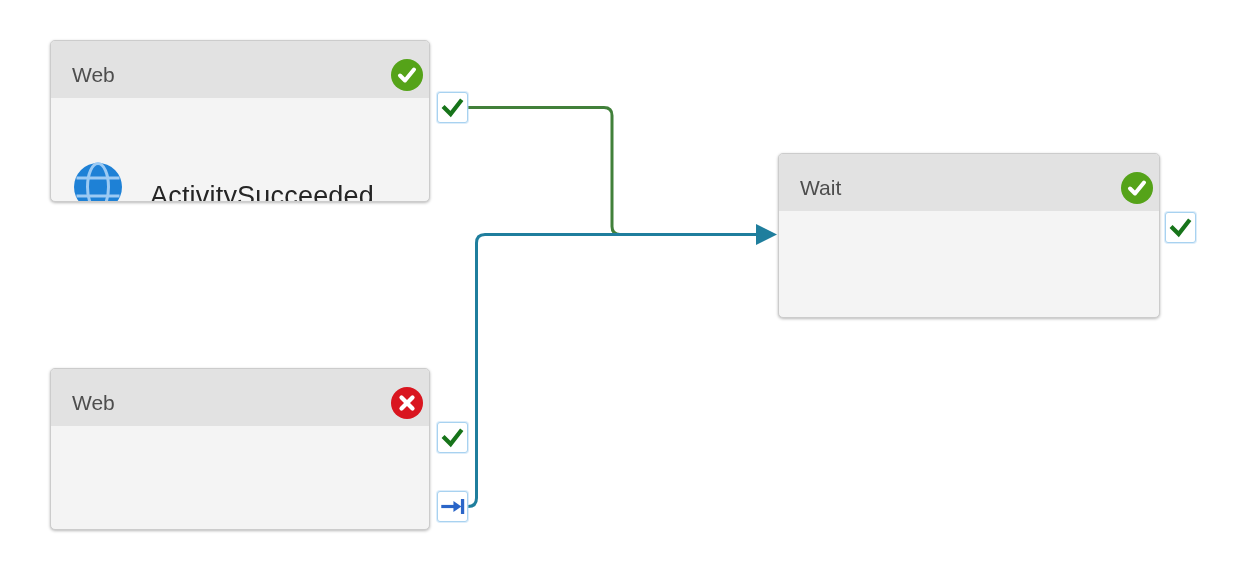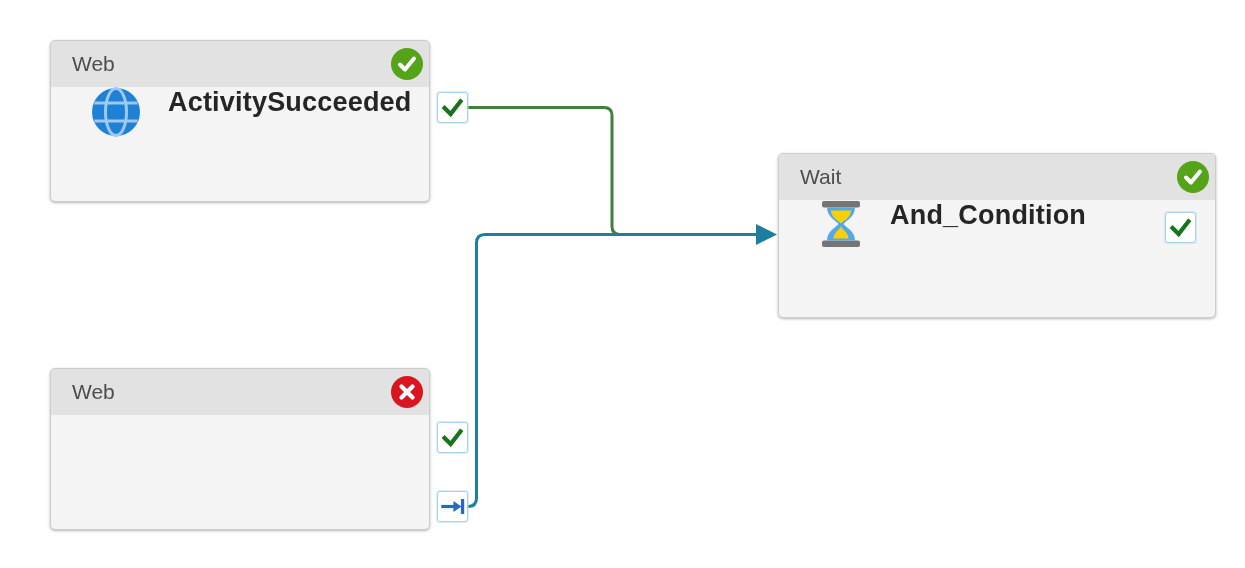--- a/index.html
+++ b/index.html
@@ -31,44 +31,43 @@
     height: 162px;
     background: var(--node-body-bg, #f4f4f4);
     border: 1px solid var(--node-border, #cccccc);
     border-radius: 5px;
     box-shadow: 0 1px 3px rgba(0,0,0,0.28);
     overflow: hidden;
     box-sizing: border-box;
   }
   .node-activity-succeeded { left: 50px; top: 40px; }
   .node-activity-failed    { left: 50px; top: 368px; }
-  .node-and-condition      { left: 778px; top: 153px; width: 438px; height: 165px; }
+  .node-and-condition      { left: 778px; top: 153px; width: 382px; height: 165px; }
 
   .node-header {
     height: 46px;
     background: var(--node-header-bg, #e2e2e2);
     display: flex;
     align-items: center;
     justify-content: space-between;
-    padding: 0 6px 0 21px;
+    padding: 11px 6px 0 21px;
   }
   .type-label {
     font-size: 21px;
     color: var(--header-text, #4d4d4d);
   }
   .badge { width: 32px; height: 32px; }
   .badge svg { display: block; }
 
   .node-body {
     height: calc(100% - 46px);
     display: flex;
-    align-items: flex-start;
-    padding-left: 40px;
+    align-items: flex-end;
+    padding-left: 22px;
     gap: 27px;
-    font-weight: bold;
   }
   .node-icon { flex: 0 0 auto; display: flex; }
   .node-name {
     font-size: 27px;
     color: var(--name-text, #252525);
     letter-spacing: 0.2px;
     white-space: nowrap;
   }
 
   .port {
@@ -141,32 +140,20 @@
   <div class="node node-and-condition">
     <div class="node-header">
       <span class="type-label">Wait</span>
       <span class="badge">
         <svg width="32" height="32" viewBox="0 0 32 32">
           <circle cx="16" cy="16" r="16" style="fill:var(--badge-green,#55a319)"></circle>
           <polyline points="9,16.5 14,21.5 23,10.5" fill="none" stroke="#ffffff" stroke-width="4" stroke-linecap="round" stroke-linejoin="round"></polyline>
         </svg>
       </span>
     </div>
-    <div class="node-body">
-      <span class="node-icon">
-        <svg width="44" height="48" viewBox="0 0 44 48">
-          <rect x="3" y="1" width="38" height="6.5" rx="2" style="fill:var(--hourglass-gray,#757575)"></rect>
-          <rect x="3" y="40.5" width="38" height="6.5" rx="2" style="fill:var(--hourglass-gray,#757575)"></rect>
-          <path d="M8,7.5 L36,7.5 C36,17 27,20.5 24.5,24 C27,27.5 36,31 36,40.5 L8,40.5 C8,31 17,27.5 19.5,24 C17,20.5 8,17 8,7.5 Z" style="fill:var(--hourglass-blue,#54a7e8)"></path>
-          <path d="M12,10.5 L32,10.5 C32,17.5 24.5,20.5 22,23.5 C19.5,20.5 12,17.5 12,10.5 Z" style="fill:var(--sand-yellow,#f8d104)"></path>
-          <path d="M22,26.5 C23.5,30 29.5,32.5 29.5,38.5 L14.5,38.5 C14.5,32.5 20.5,30 22,26.5 Z" style="fill:var(--sand-yellow,#f8d104)"></path>
-        </svg>
-      </span>
-      <span class="node-name">And_Condition</span>
-    </div>
   </div>
 
   <div class="port port-succeeded-out">
     <svg width="31" height="31" viewBox="0 0 31 31">
       <polyline points="7,16 13.5,22.5 24,9" fill="none" style="stroke:var(--port-check-green,#17741a)" stroke-width="4.5" stroke-linecap="square"></polyline>
     </svg>
   </div>
 
   <div class="port port-failed-success">
     <svg width="31" height="31" viewBox="0 0 31 31">

